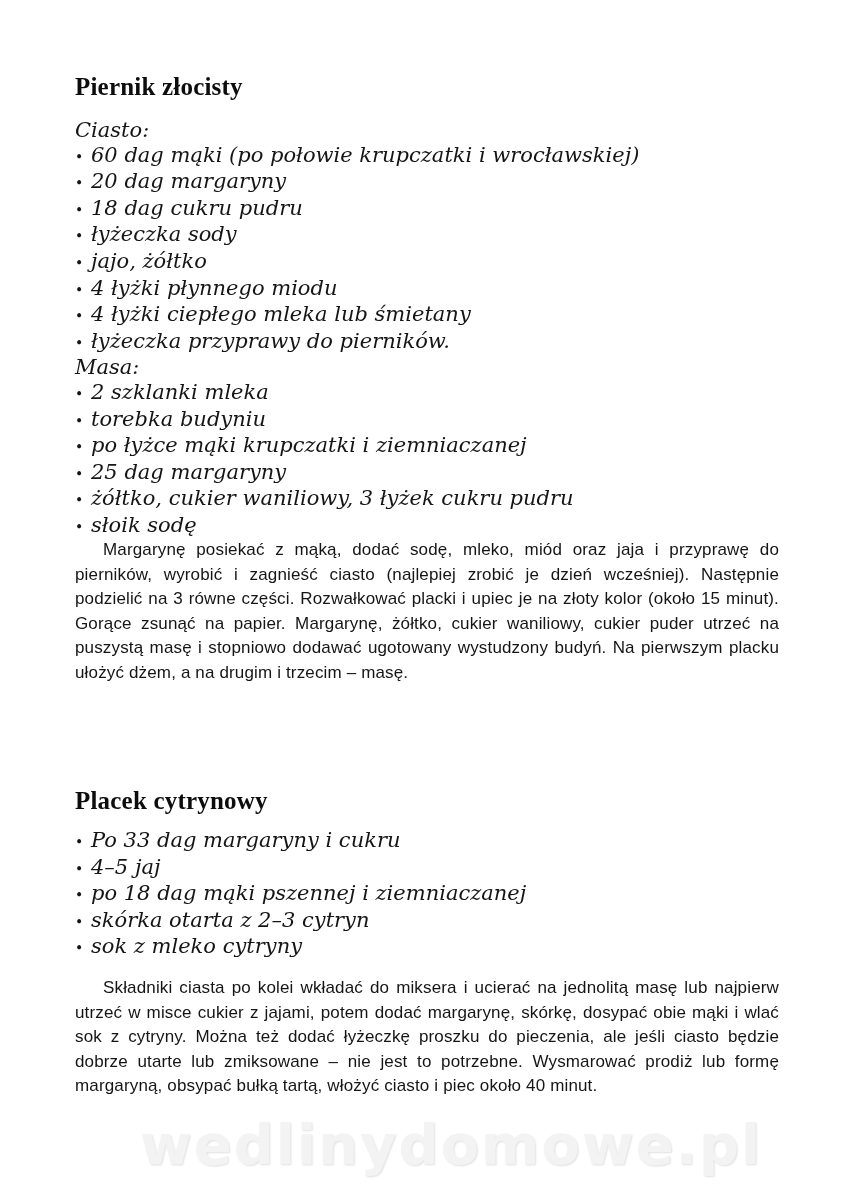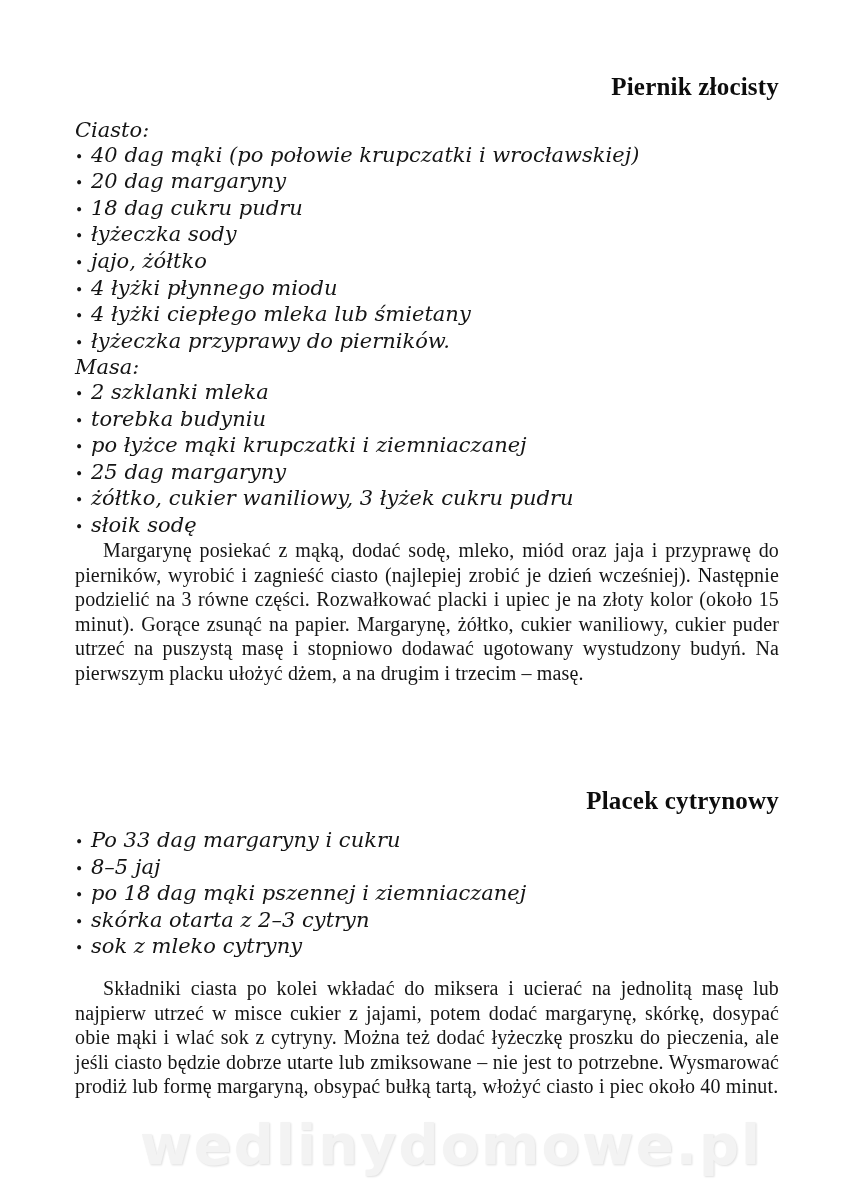--- a/index.html
+++ b/index.html
@@ -3,41 +3,41 @@
   <meta charset="utf-8">
   <style>
     html, body { margin: 0; padding: 0; background: #ffffff; }
     body {
       width: 849px; height: 1200px; position: relative; overflow: hidden;
       color: #111111;
       font-family: "DejaVu Serif", "Liberation Serif", serif;
     }
     .page { position: absolute; left: 75px; top: 0; width: 704px; }
     .title {
-      position: absolute; left: 0; width: 704px; text-align: right;
+      position: absolute; left: 0; width: 704px; text-align: left;
       font-family: "Liberation Serif", "DejaVu Serif", serif;
       font-weight: bold; font-size: 25px; letter-spacing: 0.2px;
       margin: 0; line-height: 30px; color: #0d0d0d;
     }
     .t1 { top: 72px; }
     .t2 { top: 786px; }
     .ing {
       position: absolute; left: 0; width: 704px;
       font-family: "DejaVu Serif", serif; font-style: italic;
       font-size: 21px; line-height: 24.6px; color: #151515;
       list-style: none; margin: 0; padding: 0;
     }
     .ing .sec { display: block; }
     .ing .item::before { content: "\2022"; display: inline-block; width: 16px; font-style: normal; font-size: 14px; }
     .ing1 { top: 118px; }
     .ing2 { top: 828px; }
     .para {
       position: absolute; left: 0; width: 704px;
-      font-family: Liberation Serif, serif;
-      font-size: 20px; line-height: 24.6px; text-align: justify;
+      font-family: Liberation Sans, sans-serif;
+      font-size: 17px; line-height: 24.6px; text-align: justify;
       text-indent: 28px; margin: 0; color: #151515; letter-spacing: 0.15px;
     }
     .p1 { top: 538px; }
     .p2 { top: 976px; }
     .watermark {
       position: absolute; left: 140px; top: 1112px; width: 600px;
       text-align: right; font-family: "DejaVu Sans", sans-serif;
       font-weight: bold; font-size: 56px; color: #f3f3f3; letter-spacing: 2px;
       text-shadow: 1px 1px 2px #e0e0e0;
       pointer-events: none; z-index: 0;
@@ -48,21 +48,21 @@
 <body>
 
 <div class="watermark">wedlinydomowe.pl</div>
 
 <div class="page">
 
   <h1 class="title t1">Piernik złocisty</h1>
 
   <ul class="ing ing1">
     <li class="sec">Ciasto:</li>
-    <li class="item">40 dag mąki (po połowie krupczatki i wrocławskiej)</li>
+    <li class="item">60 dag mąki (po połowie krupczatki i wrocławskiej)</li>
     <li class="item">20 dag margaryny</li>
     <li class="item">18 dag cukru pudru</li>
     <li class="item">łyżeczka sody</li>
     <li class="item">jajo, żółtko</li>
     <li class="item">4 łyżki płynnego miodu</li>
     <li class="item">4 łyżki ciepłego mleka lub śmietany</li>
     <li class="item">łyżeczka przyprawy do pierników.</li>
     <li class="sec">Masa:</li>
     <li class="item">2 szklanki mleka</li>
     <li class="item">torebka budyniu</li>
@@ -71,21 +71,21 @@
     <li class="item">żółtko, cukier waniliowy, 3 łyżek cukru pudru</li>
     <li class="item">słoik sodę</li>
   </ul>
 
   <p class="para p1">Margarynę posiekać z mąką, dodać sodę, mleko, miód oraz jaja i przyprawę do pierników, wyrobić i zagnieść ciasto (najlepiej zrobić je dzień wcześniej). Następnie podzielić na 3 równe części. Rozwałkować placki i upiec je na złoty kolor (około 15 minut). Gorące zsunąć na papier. Margarynę, żółtko, cukier waniliowy, cukier puder utrzeć na puszystą masę i stopniowo dodawać ugotowany wystudzony budyń. Na pierwszym placku ułożyć dżem, a na drugim i trzecim – masę.</p>
 
   <h1 class="title t2">Placek cytrynowy</h1>
 
   <ul class="ing ing2">
     <li class="item">Po 33 dag margaryny i cukru</li>
-    <li class="item">8–5 jaj</li>
+    <li class="item">4–5 jaj</li>
     <li class="item">po 18 dag mąki pszennej i ziemniaczanej</li>
     <li class="item">skórka otarta z 2–3 cytryn</li>
     <li class="item">sok z mleko cytryny</li>
   </ul>
 
   <p class="para p2">Składniki ciasta po kolei wkładać do miksera i ucierać na jednolitą masę lub najpierw utrzeć w misce cukier z jajami, potem dodać margarynę, skórkę, dosypać obie mąki i wlać sok z cytryny. Można też dodać łyżeczkę proszku do pieczenia, ale jeśli ciasto będzie dobrze utarte lub zmiksowane – nie jest to potrzebne. Wysmarować prodiż lub formę margaryną, obsypać bułką tartą, włożyć ciasto i piec około 40 minut.</p>
 
 </div>
 
 </body></html>

